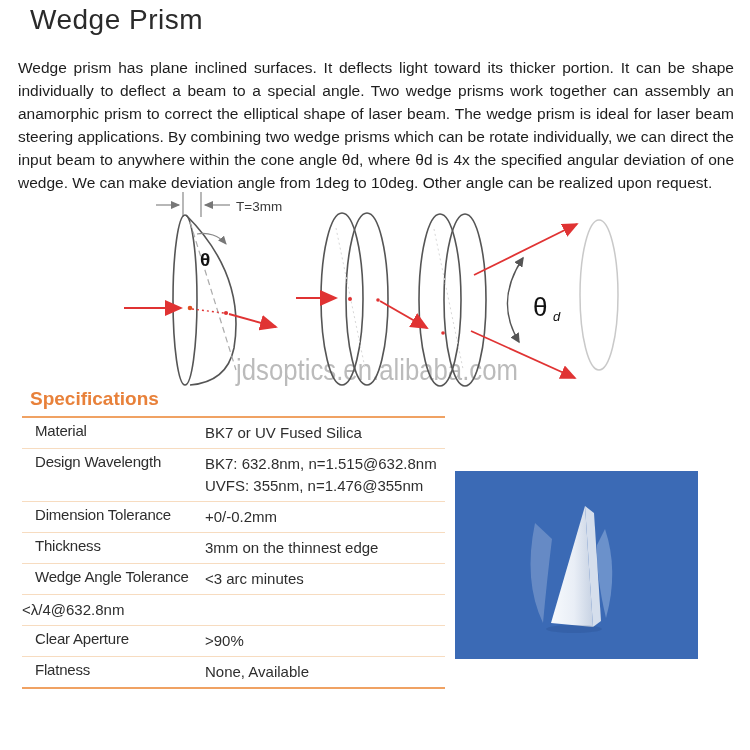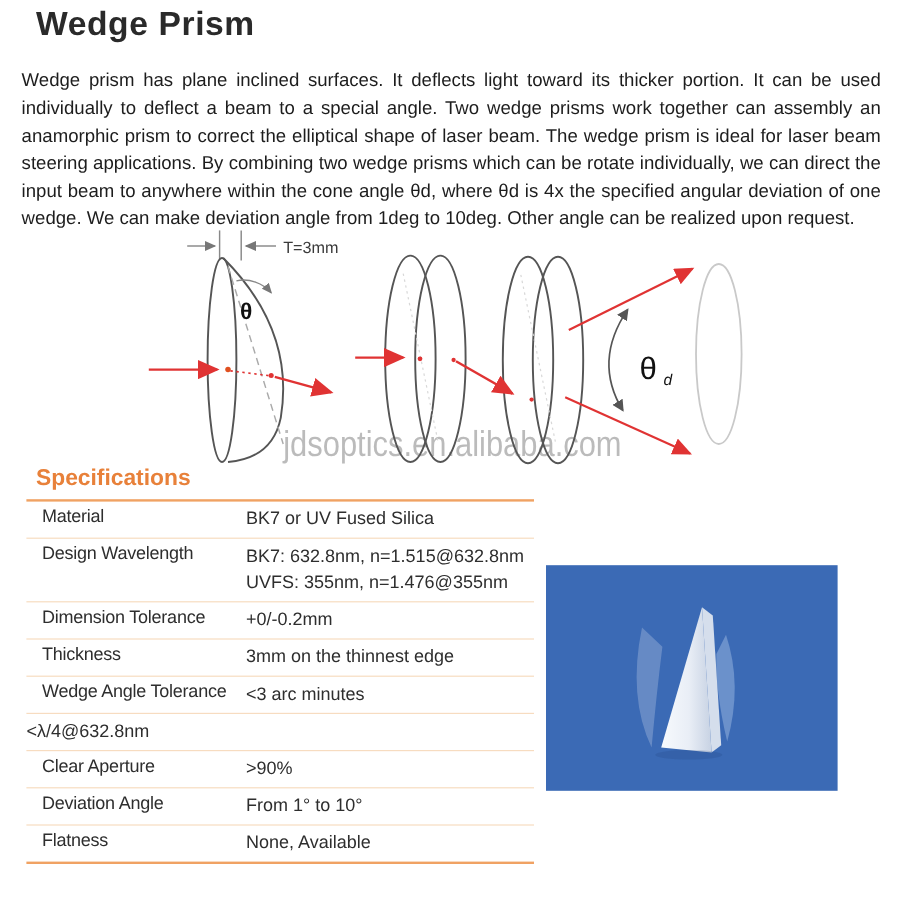--- a/index.html
+++ b/index.html
@@ -3,21 +3,21 @@
 <meta charset="utf-8">
 <style>
   html,body { margin:0; padding:0; background:#ffffff; }
   * { box-sizing:border-box; }
   .page {
     position:relative; width:750px; height:750px; background:#fff; overflow:hidden;
     font-family:"Liberation Sans", sans-serif; color:#222;
   }
   .title {
     position:absolute; left:30px; top:4px; margin:0;
-    font-size:28px; font-weight:700; color:#2a2a2a; letter-spacing:0.5px;
+    font-size:28px; font-weight:400; color:#2a2a2a; letter-spacing:0.5px;
   }
   .intro {
     position:absolute; left:18px; top:56px; width:716px;
     font-size:15.5px; line-height:23px; color:#1d1d1d;
   }
   .intro .l { text-align:justify; text-align-last:justify; }
   .intro .l:last-child { text-align-last:left; }
   .diagram { position:absolute; left:0; top:190px; }
   .spec-heading {
     position:absolute; left:30px; top:388px; margin:0;
@@ -38,21 +38,21 @@
   }
 </style>
 </head>
 <body>
 
 <div class="page">
 
   <h1 class="title">Wedge Prism</h1>
 
   <div class="intro">
-      <div class="l">Wedge prism has plane inclined surfaces. It deflects light toward its thicker portion. It can be used</div>
+      <div class="l">Wedge prism has plane inclined surfaces. It deflects light toward its thicker portion. It can be shape</div>
       <div class="l">individually to deflect a beam to a special angle. Two wedge prisms work together can assembly an</div>
       <div class="l">anamorphic prism to correct the elliptical shape of laser beam. The wedge prism is ideal for laser beam</div>
       <div class="l">steering applications. By combining two wedge prisms which can be rotate individually, we can direct the</div>
       <div class="l">input beam to anywhere within the cone angle θd, where θd is 4x the specified angular deviation of one</div>
       <div class="l">wedge. We can make deviation angle from 1deg to 10deg. Other angle can be realized upon request.</div>
     </div>
 
   <svg class="diagram" width="750" height="210" viewBox="0 0 750 210">
     <defs>
       <marker id="mr" markerWidth="10" markerHeight="8" refX="8" refY="4" orient="auto">
@@ -148,24 +148,20 @@
           <div class="val">&lt;3 arc minutes</div>
         </div>
         <div class="spec-row">
           <div class="val">&lt;λ/4@632.8nm</div>
         </div>
         <div class="spec-row">
           <div class="lbl">Clear Aperture</div>
           <div class="val">&gt;90%</div>
         </div>
         <div class="spec-row">
-          <div class="lbl">Deviation Angle</div>
-          <div class="val">From 1° to 10°</div>
-        </div>
-        <div class="spec-row">
           <div class="lbl">Flatness</div>
           <div class="val">None, Available</div>
         </div>
       </div>
   </div>
 
   <div class="photo">
     <svg width="243" height="188" viewBox="0 0 243 188">
       <defs>
         <linearGradient id="pg" x1="0" y1="0" x2="1" y2="0">

